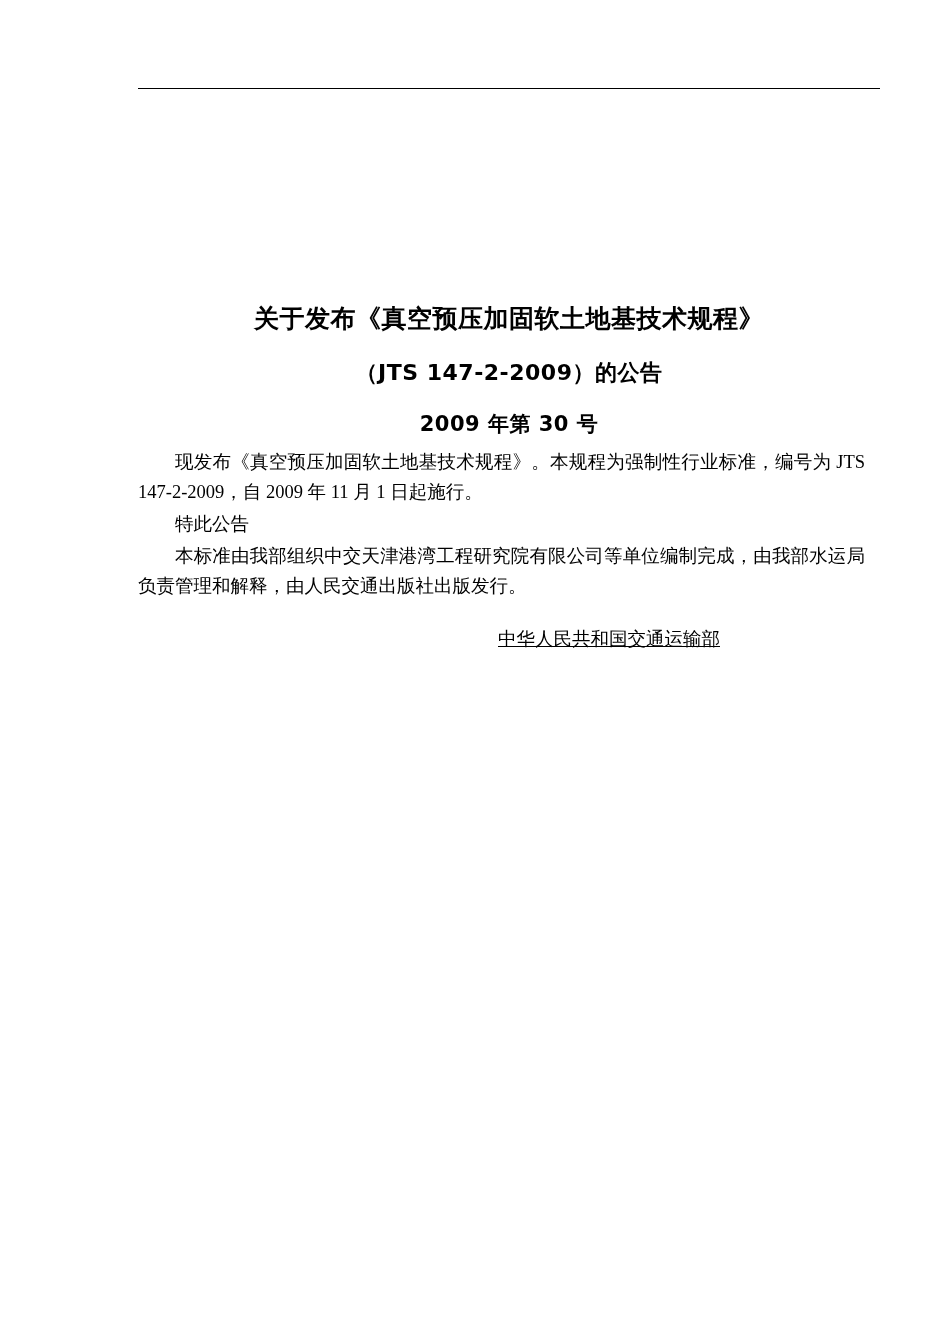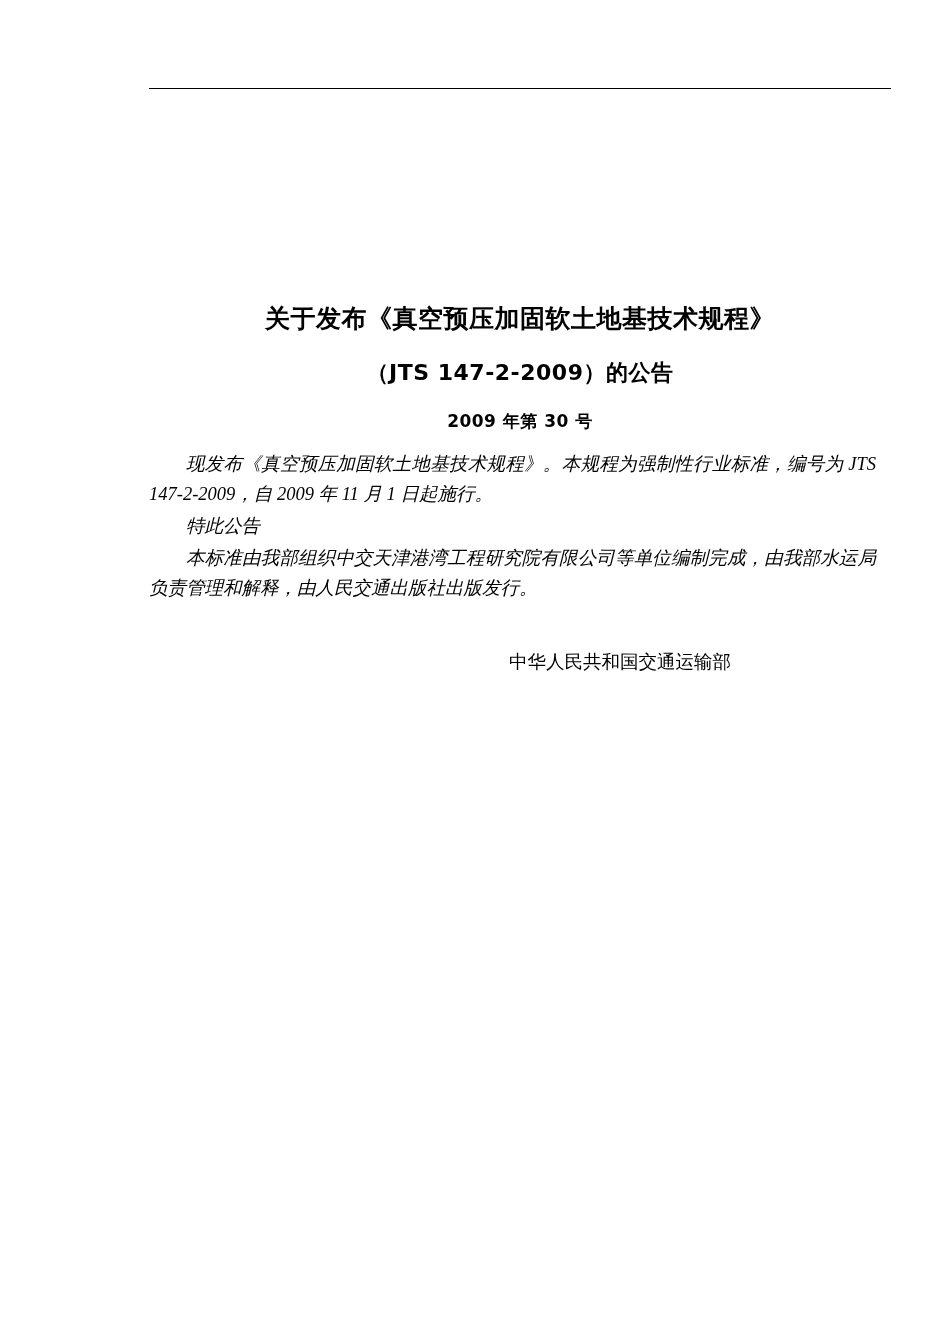--- a/index.html
+++ b/index.html
@@ -11,21 +11,21 @@
     width: 950px;
     height: 1344px;
     font-family: "Liberation Serif", "DejaVu Serif", serif;
     color: #000000;
     position: relative;
     overflow: hidden;
   }
   .page {
     position: absolute;
     top: 0;
-    left: 11px;
+    left: 0;
     width: 776px;
     height: 1344px;
     box-sizing: border-box;
   }
   .header-rule {
     position: absolute;
     left: 138px;
     top: 88px;
     width: 742px;
     height: 0;
@@ -52,37 +52,37 @@
     font-weight: bold;
     font-size: 22px;
     letter-spacing: 0.5px;
     line-height: 1.5;
     margin: 0 0 20px 0;
   }
   .title-line-3 {
     text-align: center;
     font-family: "DejaVu Sans", "Liberation Sans", sans-serif;
     font-weight: bold;
-    font-size: 17px;
+    font-size: 21px;
     letter-spacing: 0.5px;
     line-height: 1.5;
-    margin: 0 0 16px 0;
+    margin: 0 0 8px 0;
   }
   .para {
     font-size: 18.5px;
     line-height: 1.62;
     text-align: justify;
     text-justify: inter-ideograph;
     margin: 0 15px 2px 0;
     text-indent: 2em;
-    font-style: italic;
   }
   .signature-block {
-    margin-top: 44px;
+    margin-top: 23px;
     padding-left: 360px;
+    text-decoration: underline;
   }
   .signature-line {
     font-size: 18.5px;
     line-height: 1.6;
     white-space: nowrap;
   }
   .sig-indent {
     padding-left: 26px;
   }
 </style>

